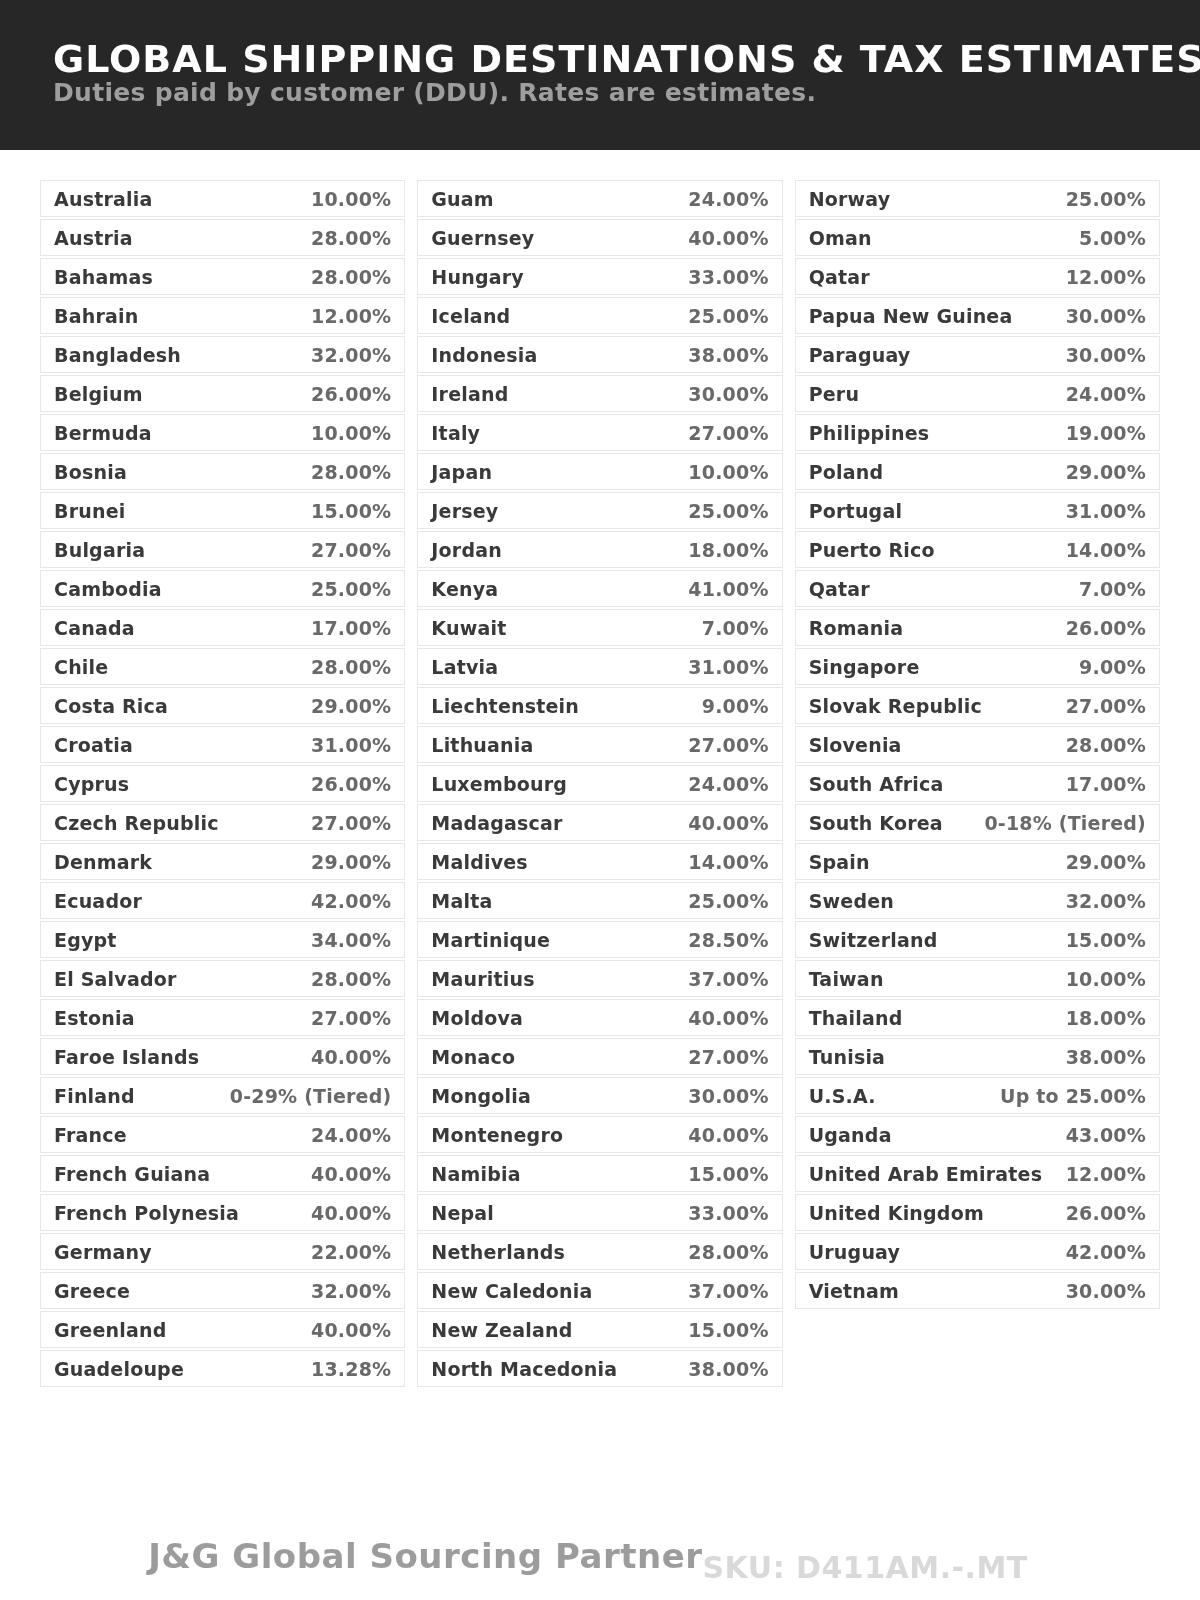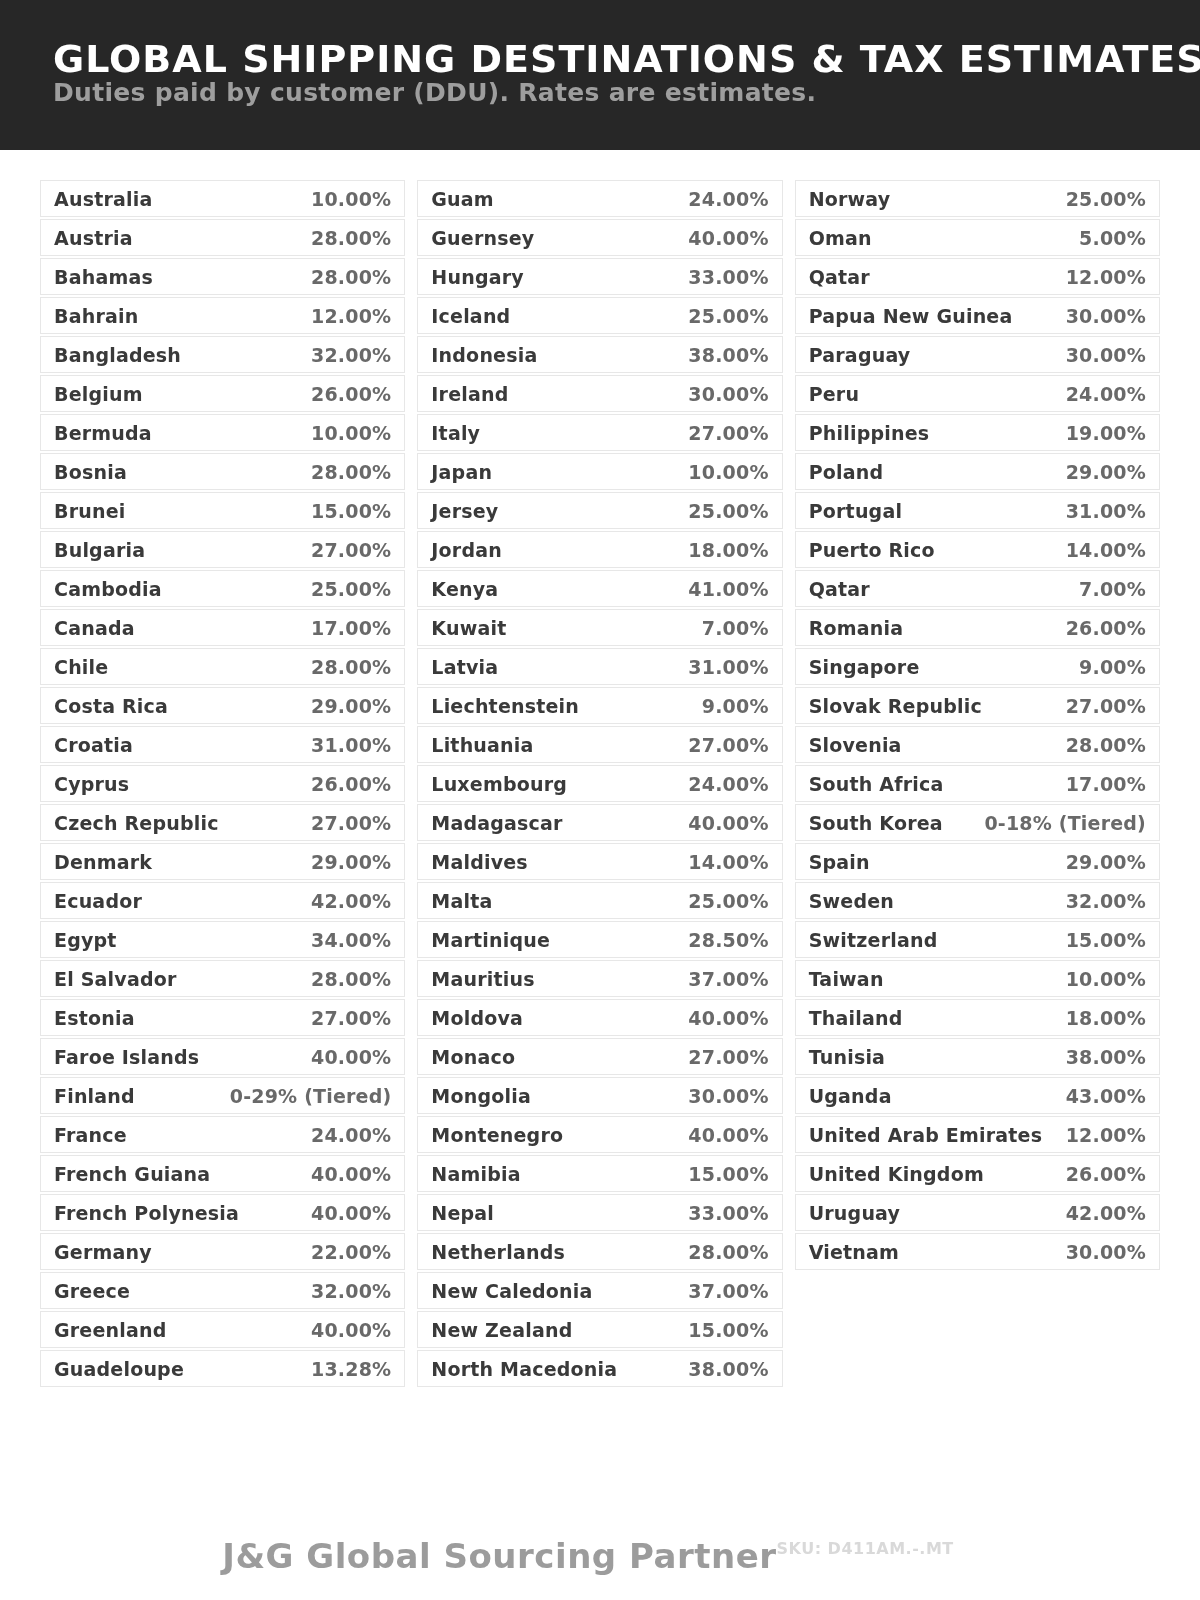--- a/index.html
+++ b/index.html
@@ -82,23 +82,23 @@
     justify-content: center;
     align-items: flex-start;
   }
   .brand {
     font-size: 34px;
     font-weight: 700;
     color: #9c9c9c;
     letter-spacing: 0.5px;
   }
   .sku {
-    margin-top: 3px;
+    margin-top: 14px;
     padding-right: 24px;
-    font-size: 16px;
+    font-size: 30px;
     font-weight: 700;
     color: #d9d9d9;
     letter-spacing: 0.5px;
   }
 </style>
 </head>
 <body>
 
 <div class="page">
 
@@ -447,20 +447,24 @@
         </div>
         <div class="row">
           <span class="country">Thailand</span>
           <span class="rate">18.00%</span>
         </div>
         <div class="row">
           <span class="country">Tunisia</span>
           <span class="rate">38.00%</span>
         </div>
         <div class="row">
+          <span class="country">U.S.A.</span>
+          <span class="rate">Up to 25.00%</span>
+        </div>
+        <div class="row">
           <span class="country">Uganda</span>
           <span class="rate">43.00%</span>
         </div>
         <div class="row">
           <span class="country">United Arab Emirates</span>
           <span class="rate">12.00%</span>
         </div>
         <div class="row">
           <span class="country">United Kingdom</span>
           <span class="rate">26.00%</span>

